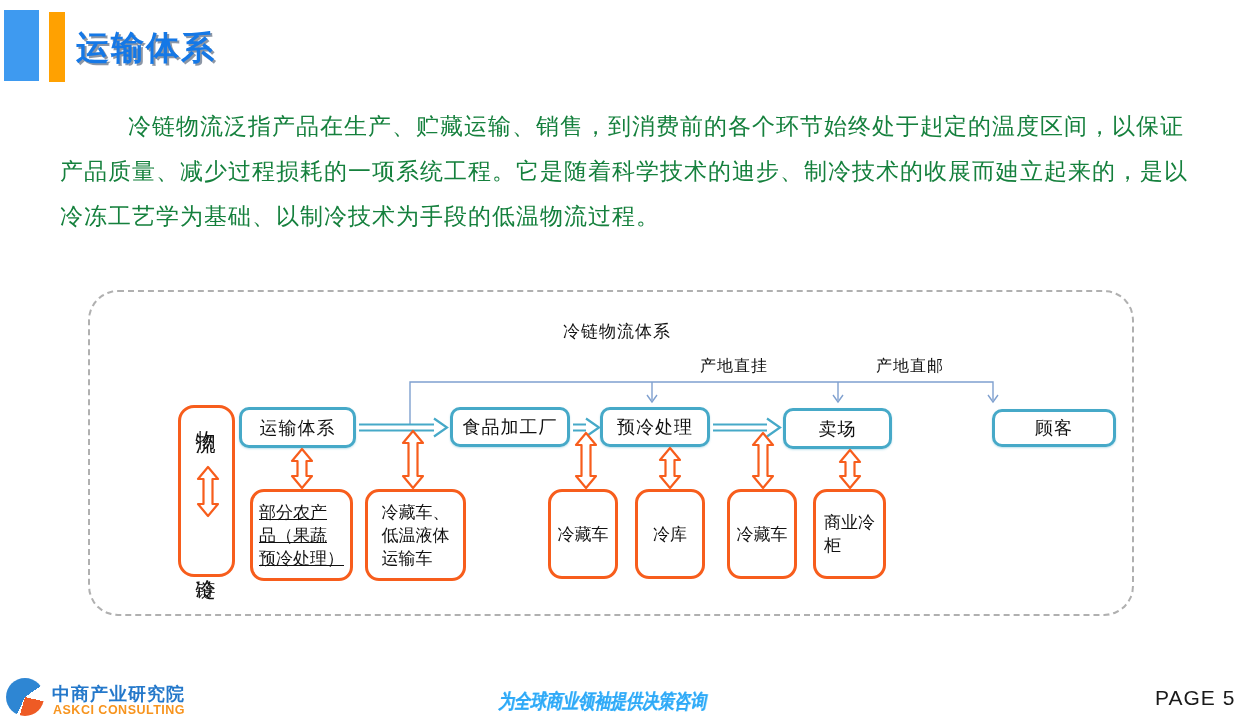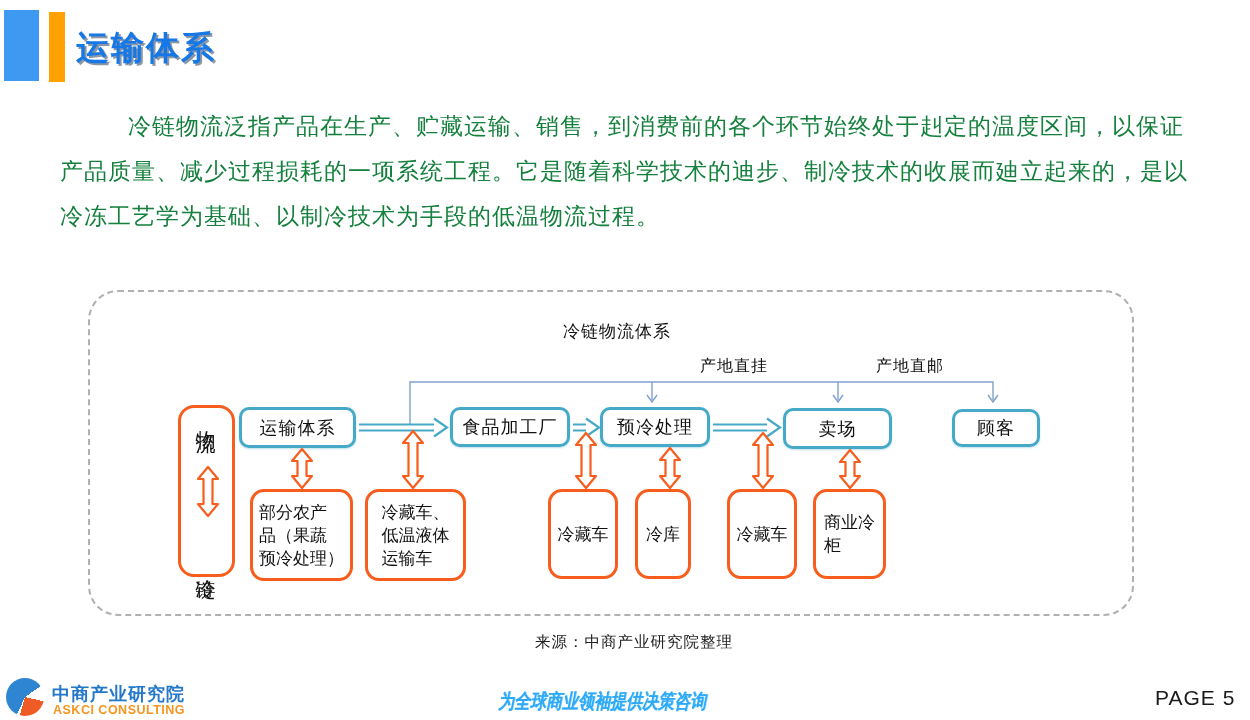--- a/index.html
+++ b/index.html
@@ -29,40 +29,40 @@
 
   
   .pb{position:absolute;box-sizing:border-box;border:3px solid #46A9C8;border-radius:10px;
       background:#fff;display:flex;align-items:center;justify-content:center;
       font-family:"Liberation Serif",serif;font-size:18px;color:#111;letter-spacing:1px;
       box-shadow:0 1px 2px rgba(70,169,200,.35);}
   .pb1{left:239px;top:407px;width:117px;height:41px;}
   .pb2{left:450px;top:407px;width:120px;height:40px;}
   .pb3{left:600px;top:407px;width:110px;height:40px;}
   .pb4{left:783px;top:408px;width:109px;height:41px;}
-  .pb5{left:952px;top:409px;width:88px;height:38px;}
+  .pb5{left:992px;top:409px;width:124px;height:38px;}
 
   
   .sidebox{position:absolute;left:178px;top:405px;width:57px;height:172px;box-sizing:border-box;
            border:3px solid #F75D1C;border-radius:16px;background:#fff;}
   .vtext{position:absolute;left:50%;transform:translateX(-50%);writing-mode:vertical-rl;
          text-orientation:upright;font-family:"Liberation Serif",serif;font-size:20px;color:#111;
          letter-spacing:2px;}
   .vt-top{top:7px;} .vt-bottom{bottom:7px;}
 
   
   .sb{position:absolute;box-sizing:border-box;border:3px solid #F75D1C;border-radius:14px;
       background:#fff;display:flex;align-items:center;justify-content:center;
       font-family:"Liberation Serif",serif;font-size:17px;line-height:23px;color:#111;
       white-space:pre-line;text-align:left;}
   .sb.center{text-align:center;}
-  .sb1{left:250px;top:489px;width:103px;height:92px;padding:2px 5px;}
+  .sb1{left:250px;top:489px;width:103px;height:92px;padding:2px 5px;text-decoration:underline;}
   .sb2{left:365px;top:489px;width:101px;height:92px;padding:2px 4px;}
   .sb3{left:548px;top:489px;width:70px;height:90px;}
-  .sb4{left:635px;top:489px;width:56px;height:90px;}
+  .sb4{left:635px;top:489px;width:70px;height:90px;}
   .sb5{left:727px;top:489px;width:70px;height:90px;}
   .sb6{left:813px;top:489px;width:73px;height:90px;padding:12px 6px;}
 
   .source{position:absolute;left:535px;top:632px;font-family:"Liberation Serif",serif;
           font-size:15.5px;color:#222;letter-spacing:1px;}
 
   .connectors{position:absolute;left:0;top:0;width:1250px;height:720px;pointer-events:none;}
 
   
   .logo-icon{position:absolute;left:6px;top:678px;width:38px;height:38px;border-radius:50%;
@@ -145,21 +145,20 @@
       <path d="M302,449 L312,461 L306.5,461 L306.5,476 L312,476 L302,488 L292,476 L297.5,476 L297.5,461 L292,461 Z"></path>
       <path d="M413,431 L423,443 L417.5,443 L417.5,476 L423,476 L413,488 L403,476 L408.5,476 L408.5,443 L403,443 Z"></path>
       <path d="M586,433 L596,445 L590.5,445 L590.5,476 L596,476 L586,488 L576,476 L581.5,476 L581.5,445 L576,445 Z"></path>
       <path d="M670,448 L680,460 L674.5,460 L674.5,476 L680,476 L670,488 L660,476 L665.5,476 L665.5,460 L660,460 Z"></path>
       <path d="M763,433 L773,445 L767.5,445 L767.5,476 L773,476 L763,488 L753,476 L758.5,476 L758.5,445 L753,445 Z"></path>
       <path d="M850,450 L860,462 L854.5,462 L854.5,476 L860,476 L850,488 L840,476 L845.5,476 L845.5,462 L840,462 Z"></path>
       <path d="M208,467 L218,479 L212.5,479 L212.5,504 L218,504 L208,516 L198,504 L203.5,504 L203.5,479 L198,479 Z"></path>
     </g>
   </svg>
 
-  <div class="source">来源：中商产业研究院整理</div>
 
   <div class="logo-icon"></div>
   <div class="logo-title">中商产业研究院</div>
   <div class="logo-sub">ASKCI CONSULTING</div>
   <div class="slogan">为全球商业领袖提供决策咨询</div>
   <div class="page-num">PAGE 5</div>
 
 </div>
 
 </body></html>

